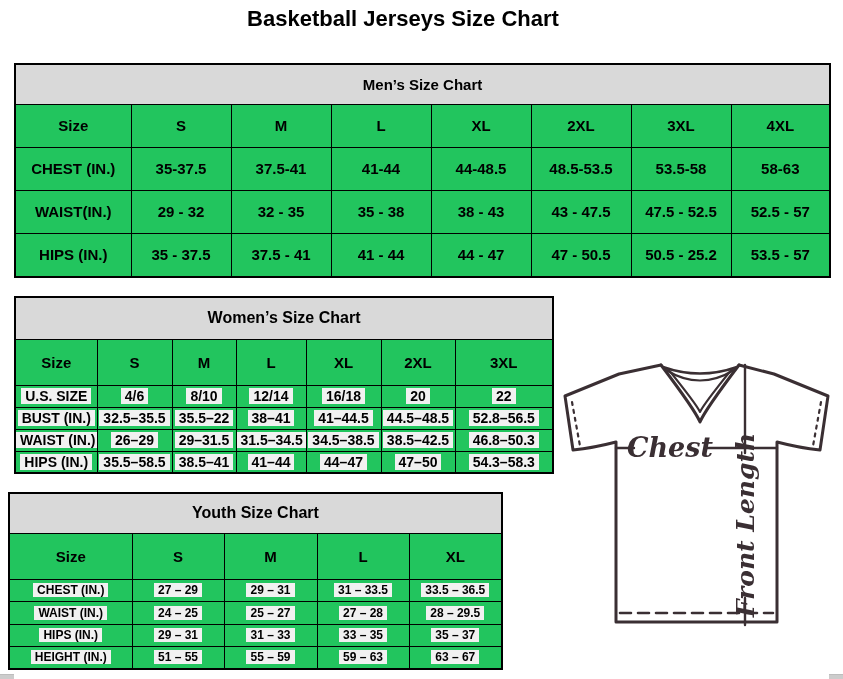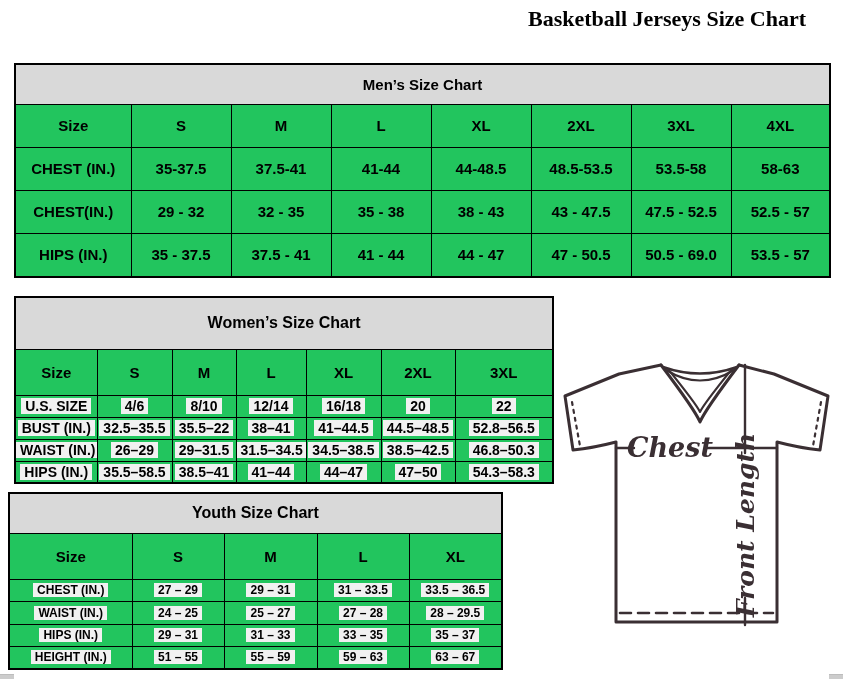--- a/index.html
+++ b/index.html
@@ -2,33 +2,33 @@
 <html><head>
 <meta charset="utf-8">
 <style>
   html,body{margin:0;padding:0}
   body{
     width:843px;height:679px;position:relative;overflow:hidden;
     background:#ffffff;color:#000;
     font-family:"Liberation Sans",sans-serif;
   }
   .title{
-    position:absolute;top:6px;left:0;width:806px;text-align:right;
-    font-size:22px;font-weight:bold;letter-spacing:0px;font-family:Liberation Serif, serif;
+    position:absolute;top:6px;left:0;width:806px;text-align:center;
+    font-size:22px;font-weight:bold;letter-spacing:0px;
   }
   table{
     border-collapse:collapse;table-layout:fixed;position:absolute;
     border:2px solid #000;background:#22c55e;
   }
   td{
     border:1.5px solid #000;text-align:center;vertical-align:middle;
     font-weight:bold;padding:0;overflow:hidden;white-space:nowrap;
   }
   tr.cap td{background:#d9d9d9;font-size:16px}
-  .h40{height:40px}.h42{height:52px}.h43{height:43px}.h44{height:44px}
+  .h40{height:40px}.h42{height:42px}.h43{height:43px}.h44{height:44px}
   .h46{height:46px}.h22{height:22px}.h23{height:23px}
   #men{left:14px;top:63px;width:815px}
   #men td{font-size:15px}
   #women{left:14px;top:296px;width:538px}
   #women tr.head td{font-size:15px}
   #women tr.data td{font-size:14px}
   #youth{left:8px;top:492px;width:493px}
   #youth tr.head td{font-size:15px}
   #youth tr.data td{font-size:12px}
   .hl{background:#f1f1f1;padding:0 4px}
@@ -71,37 +71,37 @@
     <td>CHEST (IN.)</td>
     <td>35-37.5</td>
     <td>37.5-41</td>
     <td>41-44</td>
     <td>44-48.5</td>
     <td>48.5-53.5</td>
     <td>53.5-58</td>
     <td>58-63</td>
   </tr>
   <tr class="h43">
-    <td>CHEST(IN.)</td>
+    <td>WAIST(IN.)</td>
     <td>29 - 32</td>
     <td>32 - 35</td>
     <td>35 - 38</td>
     <td>38 - 43</td>
     <td>43 - 47.5</td>
     <td>47.5 - 52.5</td>
     <td>52.5 - 57</td>
   </tr>
   <tr class="h44">
     <td>HIPS (IN.)</td>
     <td>35 - 37.5</td>
     <td>37.5 - 41</td>
     <td>41 - 44</td>
     <td>44 - 47</td>
     <td>47 - 50.5</td>
-    <td>50.5 - 69.0</td>
+    <td>50.5 - 25.2</td>
     <td>53.5 - 57</td>
   </tr>
 </tbody>
   </table>
 
 <table id="women">
   <colgroup>
       <col style="width:82px">
       <col style="width:75px">
       <col style="width:64px">

